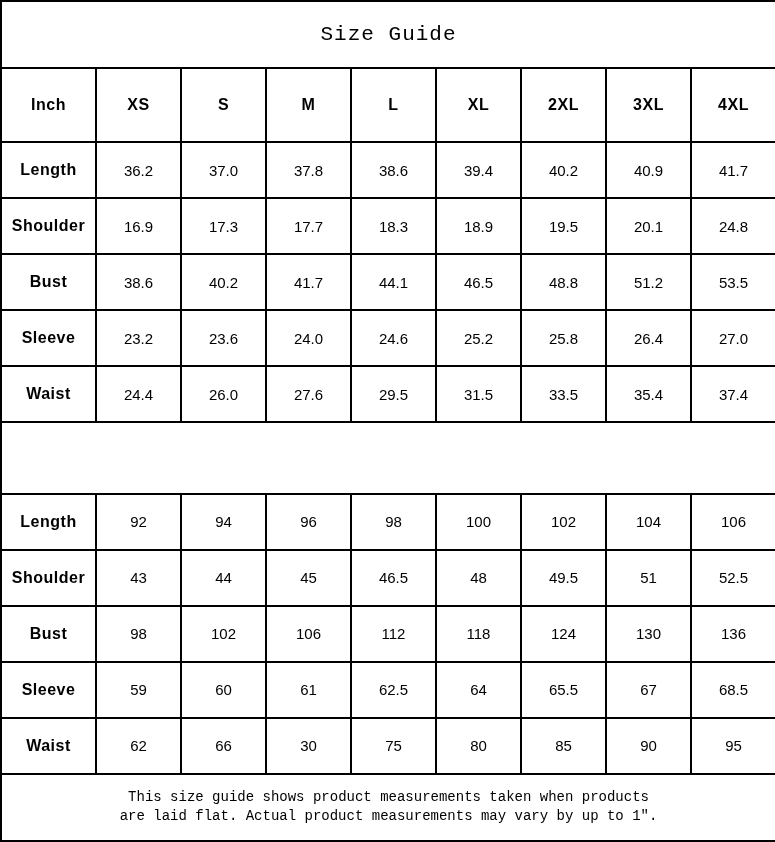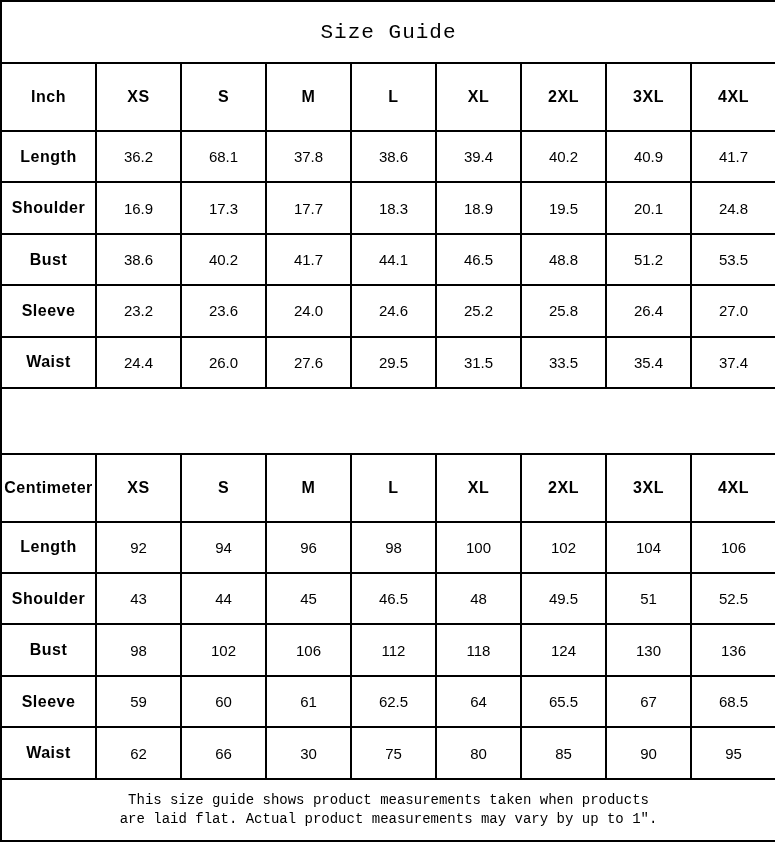--- a/index.html
+++ b/index.html
@@ -84,21 +84,21 @@
     <td class="hd">L</td>
     <td class="hd">XL</td>
     <td class="hd">2XL</td>
     <td class="hd">3XL</td>
     <td class="hd">4XL</td>
   </tr>
 
   <tr class="data-row">
     <td class="hd">Length</td>
     <td class="val">36.2</td>
-    <td class="val">68.1</td>
+    <td class="val">37.0</td>
     <td class="val">37.8</td>
     <td class="val">38.6</td>
     <td class="val">39.4</td>
     <td class="val">40.2</td>
     <td class="val">40.9</td>
     <td class="val">41.7</td>
   </tr>
   <tr class="data-row">
     <td class="hd">Shoulder</td>
     <td class="val">16.9</td>
@@ -141,31 +141,20 @@
     <td class="val">31.5</td>
     <td class="val">33.5</td>
     <td class="val">35.4</td>
     <td class="val">37.4</td>
   </tr>
 
   <tr class="spacer-row">
     <td colspan="9"></td>
   </tr>
 
-  <tr class="head-row">
-    <td class="hd">Centimeter</td>
-    <td class="hd">XS</td>
-    <td class="hd">S</td>
-    <td class="hd">M</td>
-    <td class="hd">L</td>
-    <td class="hd">XL</td>
-    <td class="hd">2XL</td>
-    <td class="hd">3XL</td>
-    <td class="hd">4XL</td>
-  </tr>
 
   <tr class="data-row">
     <td class="hd">Length</td>
     <td class="val">92</td>
     <td class="val">94</td>
     <td class="val">96</td>
     <td class="val">98</td>
     <td class="val">100</td>
     <td class="val">102</td>
     <td class="val">104</td>

